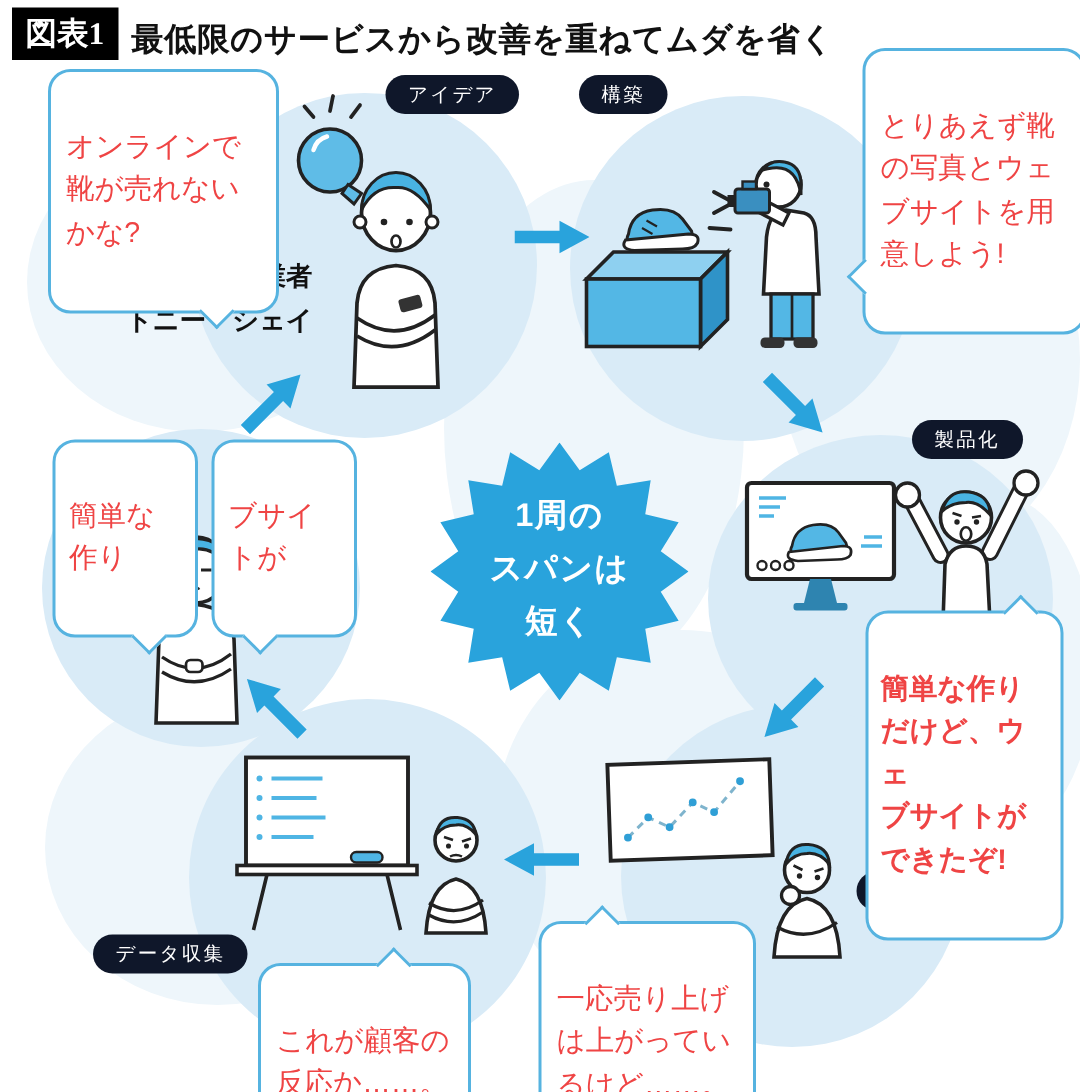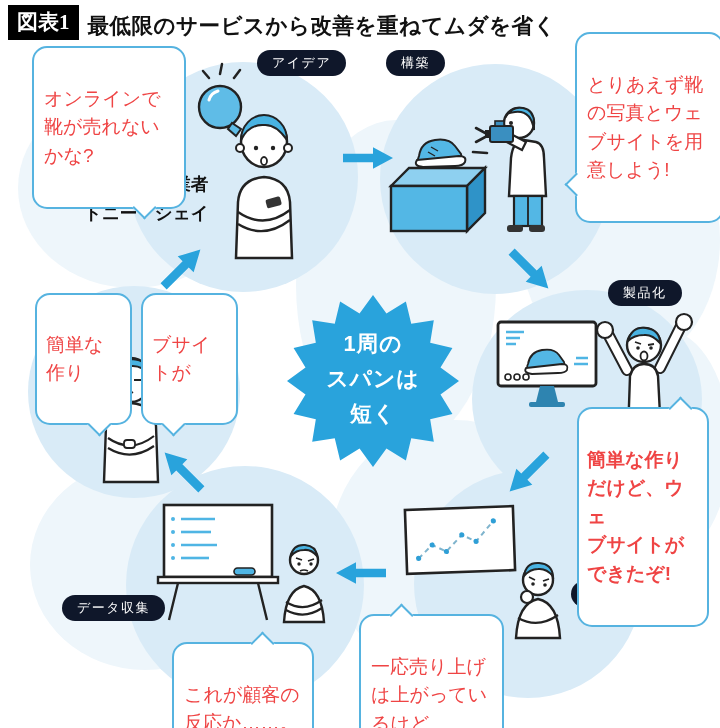--- a/index.html
+++ b/index.html
@@ -84,21 +84,21 @@
   <div class="arrow" style="left:154px;top:255px;width:56px;height:26px;transform:rotate(-45deg);">
     <svg width="56" height="26" viewBox="0 0 60 30">
         <path d="M0,10 L36,10 L36,2 L60,15 L36,28 L36,20 L0,20 Z" fill="#29a3dc"></path>
       </svg>
   </div>
 
   <div class="pill" style="left:257px;top:50px;">アイデア</div>
   <div class="pill" style="left:386px;top:50px;">構築</div>
   <div class="pill" style="left:608px;top:280px;text-align:right;">製品化</div>
   <div class="pill" style="left:571px;top:581px;">計測</div>
-  <div class="pill" style="left:62px;top:595px;">データ収集</div>
+  <div class="pill" style="left:62px;top:623px;">データ収集</div>
 
   <svg class="star" style="left:287px;top:295px;" width="172" height="172" viewBox="0 0 170 170">
     <polygon fill="#29a3dc" points="85,0 98.3,18.3 117.5,6.5 122.8,28.5 145.1,24.9 141.5,47.2 163.5,52.5 151.7,71.7 170,85 151.7,98.3 163.5,117.5 141.5,122.8 145.1,145.1 122.8,141.5 117.5,163.5 98.3,151.7 85,170 71.7,151.7 52.5,163.5 47.2,141.5 24.9,145.1 28.5,122.8 6.5,117.5 18.3,98.3 0,85 18.3,71.7 6.5,52.5 28.5,47.2 24.9,24.9 47.2,28.5 52.5,6.5 71.7,18.3"></polygon>
     <text x="85" y="55">1周の</text>
     <text x="85" y="90">スパンは</text>
     <text x="85" y="125">短く</text>
   </svg>
 
   <div class="bubble" style="left:32px;top:46px;width:154px;">
     <span>オンラインで

